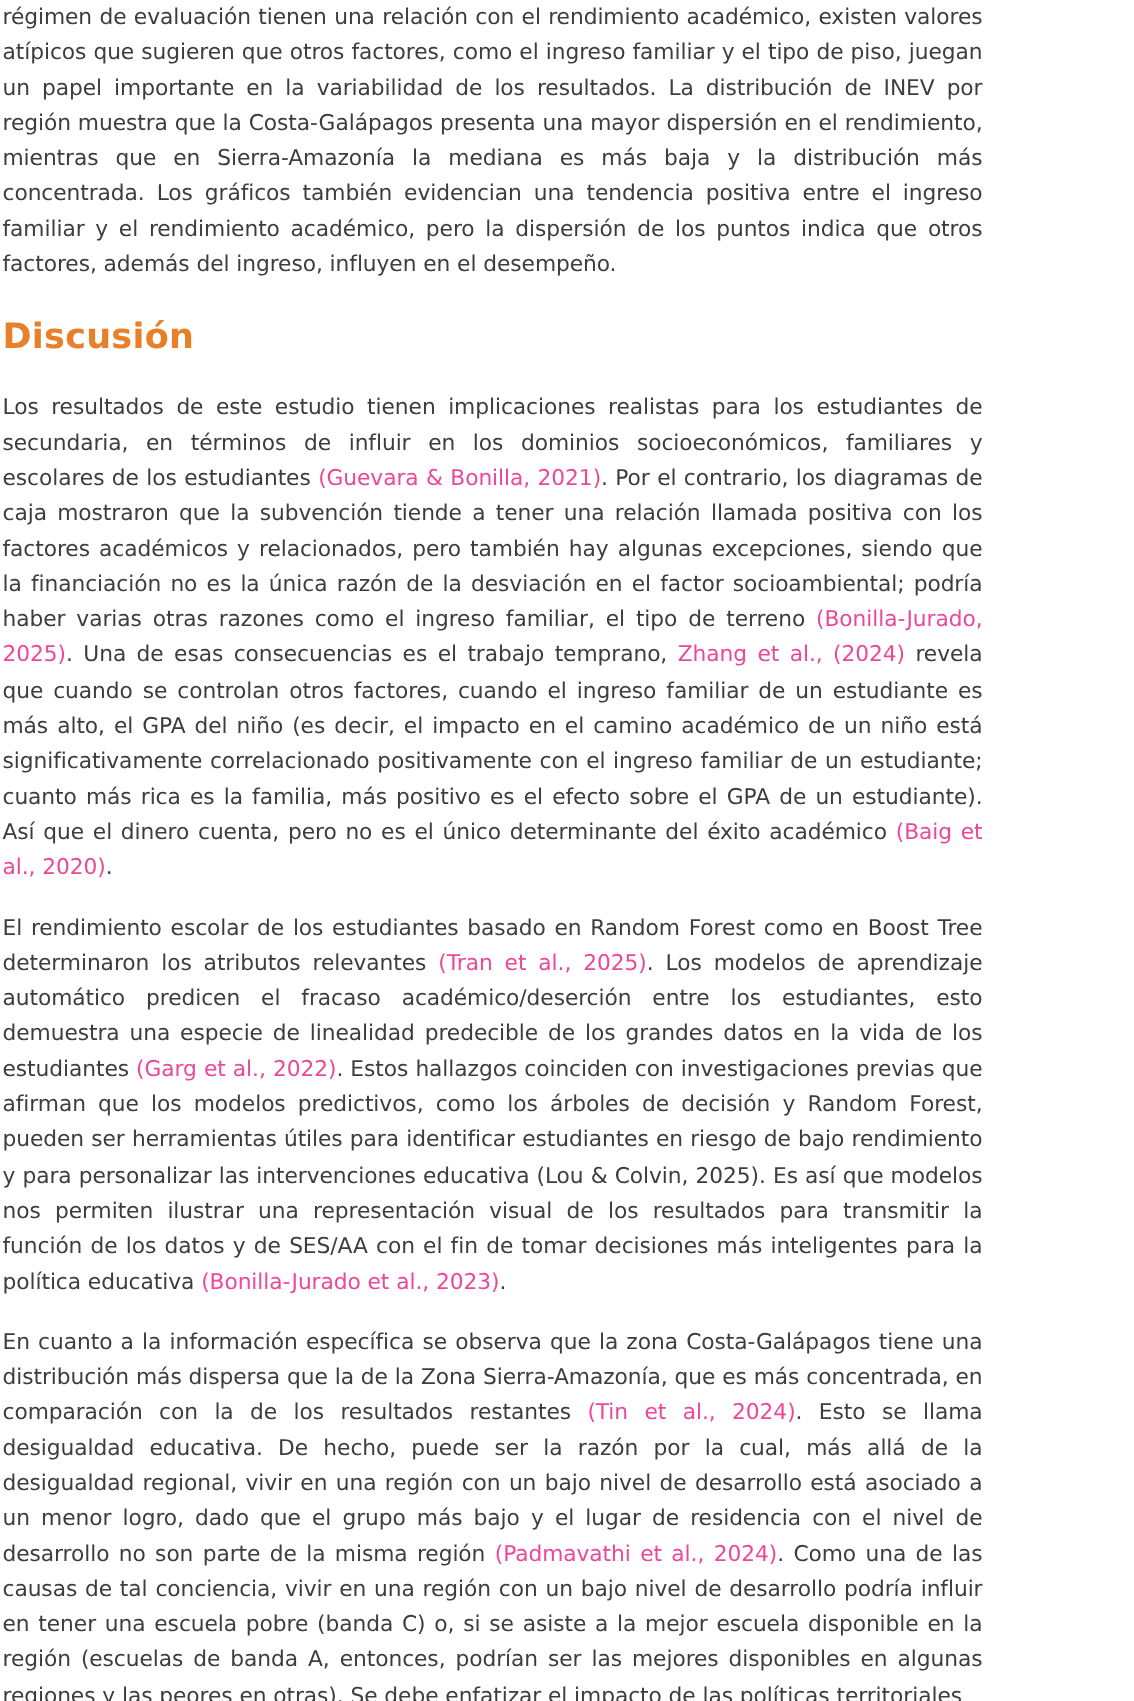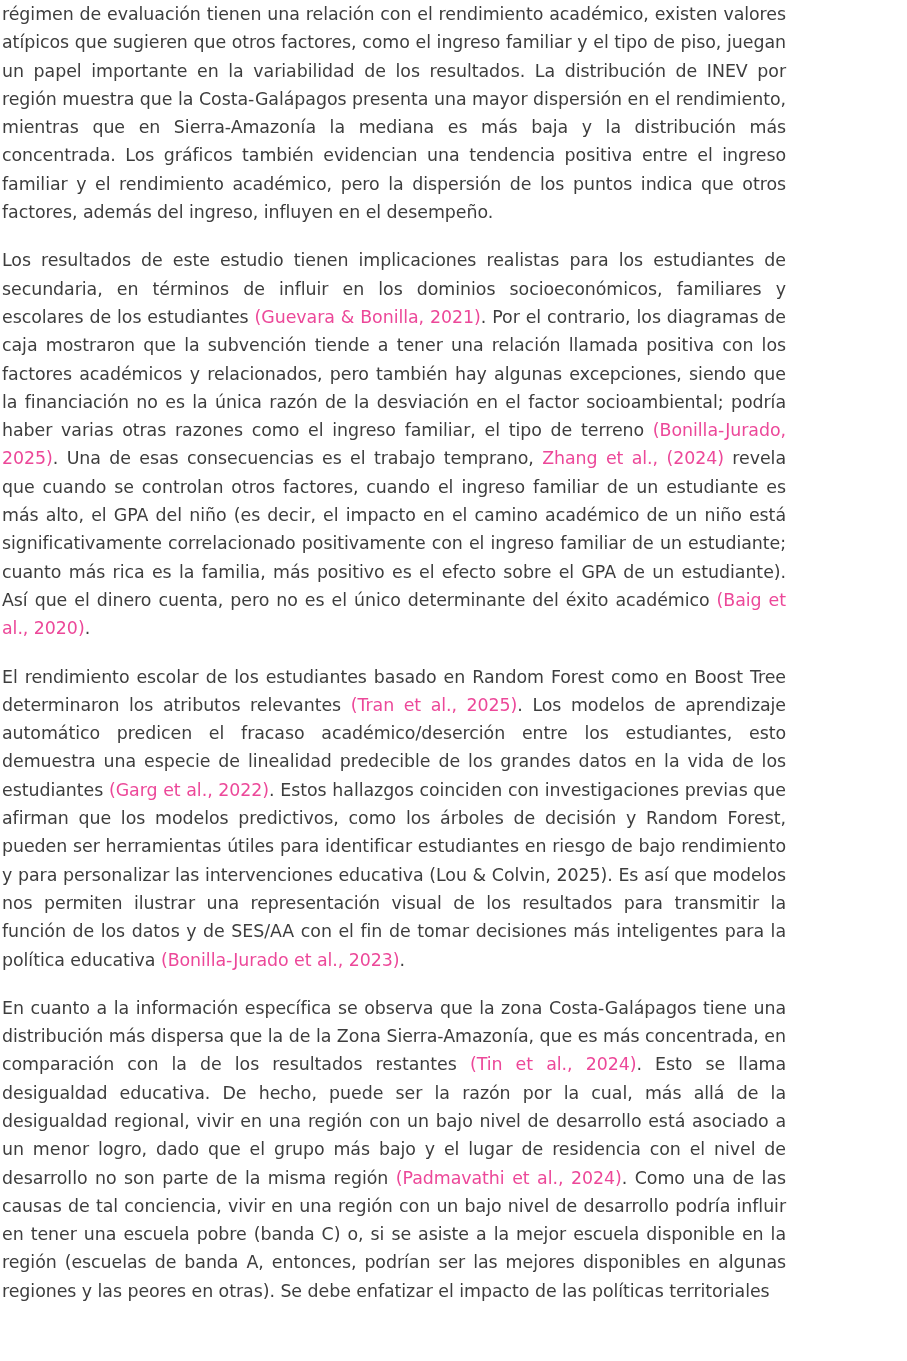--- a/index.html
+++ b/index.html
@@ -49,20 +49,21 @@
   }
 </style>
 </head>
 <body>
 
 <div class="page">
   <div class="col">
 
     <p class="body-text first">régimen de evaluación tienen una relación con el rendimiento académico, existen valores atípicos que sugieren que otros factores, como el ingreso familiar y el tipo de piso, juegan un papel importante en la variabilidad de los resultados. La distribución de INEV por región muestra que la Costa-Galápagos presenta una mayor dispersión en el rendimiento, mientras que en Sierra-Amazonía la mediana es más baja y la distribución más concentrada. Los gráficos también evidencian una tendencia positiva entre el ingreso familiar y el rendimiento académico, pero la dispersión de los puntos indica que otros factores, además del ingreso, influyen en el desempeño.</p>
 
+    <h2 class="section-heading">Discusión</h2>
 
     <p class="body-text"><span>Los resultados de este estudio tienen implicaciones realistas para los estudiantes de secundaria, en términos de influir en los dominios socioeconómicos, familiares y escolares de los estudiantes </span><span class="cite">(Guevara &amp; Bonilla, 2021)</span><span>. Por el contrario, los diagramas de caja mostraron que la subvención tiende a tener una relación llamada positiva con los factores académicos y relacionados, pero también hay algunas excepciones, siendo que la financiación no es la única razón de la desviación en el factor socioambiental; podría haber varias otras razones como el ingreso familiar, el tipo de terreno </span><span class="cite">(Bonilla-Jurado, 2025)</span><span>. Una de esas consecuencias es el trabajo temprano, </span><span class="cite">Zhang et al., (2024)</span><span> revela que cuando se controlan otros factores, cuando el ingreso familiar de un estudiante es más alto, el GPA del niño (es decir, el impacto en el camino académico de un niño está significativamente correlacionado positivamente con el ingreso familiar de un estudiante; cuanto más rica es la familia, más positivo es el efecto sobre el GPA de un estudiante). Así que el dinero cuenta, pero no es el único determinante del éxito académico </span><span class="cite">(Baig et al., 2020)</span><span>.</span></p>
 
     <p class="body-text"><span>El rendimiento escolar de los estudiantes basado en Random Forest como en Boost Tree determinaron los atributos relevantes </span><span class="cite">(Tran et al., 2025)</span><span>. Los modelos de aprendizaje automático predicen el fracaso académico/deserción entre los estudiantes, esto demuestra una especie de linealidad predecible de los grandes datos en la vida de los estudiantes </span><span class="cite">(Garg et al., 2022)</span><span>. Estos hallazgos coinciden con investigaciones previas que afirman que los modelos predictivos, como los árboles de decisión y Random Forest, pueden ser herramientas útiles para identificar estudiantes en riesgo de bajo rendimiento y para personalizar las intervenciones educativa (Lou &amp; Colvin, 2025). Es así que modelos nos permiten ilustrar una representación visual de los resultados para transmitir la función de los datos y de SES/AA con el fin de tomar decisiones más inteligentes para la política educativa  </span><span class="cite">(Bonilla-Jurado et al., 2023)</span><span>.</span></p>
 
     <p class="body-text"><span>En cuanto a la información específica se observa que la zona Costa-Galápagos tiene una distribución más dispersa que la de la Zona Sierra-Amazonía, que es más concentrada, en comparación con la de los resultados restantes </span><span class="cite">(Tin et al., 2024)</span><span>. Esto se llama desigualdad educativa. De hecho, puede ser la razón por la cual, más allá de la desigualdad regional, vivir en una región con un bajo nivel de desarrollo está asociado a un menor logro, dado que el grupo más bajo y el lugar de residencia con el nivel de desarrollo no son parte de la misma región </span><span class="cite">(Padmavathi et al., 2024)</span><span>. Como una de las causas de tal conciencia, vivir en una región con un bajo nivel de desarrollo podría influir en tener una escuela pobre (banda C) o, si se asiste a la mejor escuela disponible en la región (escuelas de banda A, entonces, podrían ser las mejores disponibles en algunas regiones y las peores en otras). Se debe enfatizar el impacto de las políticas territoriales</span></p>
 
   </div>
 </div>
 

